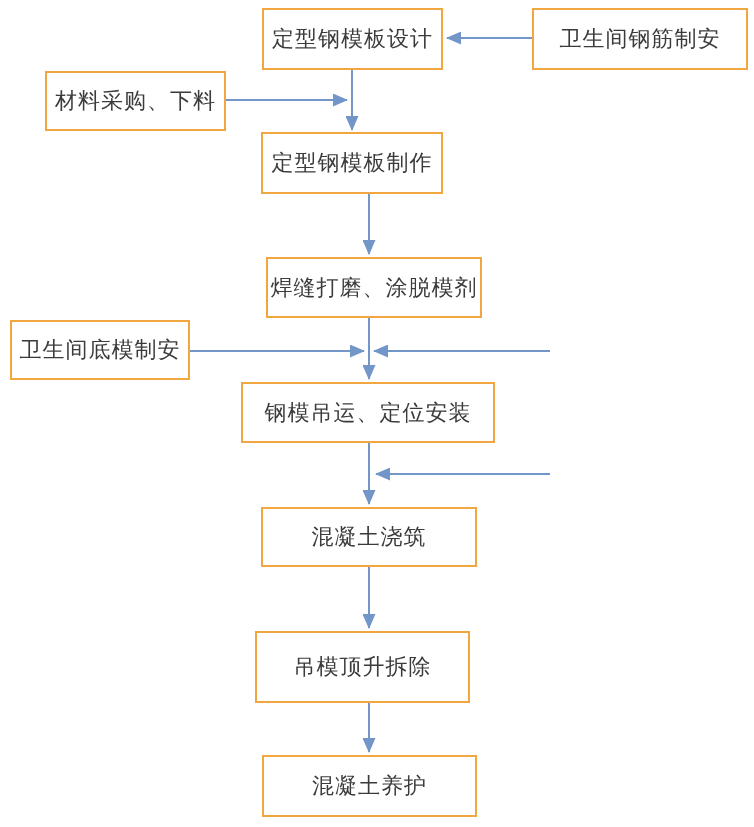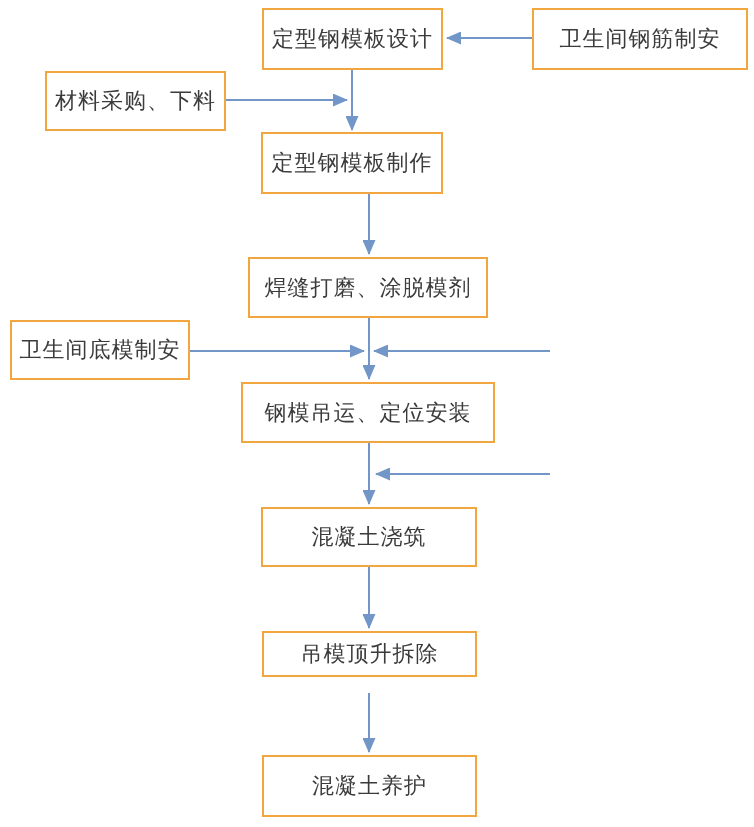--- a/index.html
+++ b/index.html
@@ -63,27 +63,27 @@
   </svg>
 
   <div class="node" style="left:262px;top:8px;width:181px;height:62px">定型钢模板设计</div>
 
   <div class="node" style="left:532px;top:8px;width:216px;height:62px">卫生间钢筋制安</div>
 
   <div class="node" style="left:45px;top:71px;width:181px;height:60px">材料采购、下料</div>
 
   <div class="node" style="left:261px;top:132px;width:182px;height:62px">定型钢模板制作</div>
 
-  <div class="node" style="left:248px;top:257px;width:240px;height:61px">焊缝打磨、涂脱模剂</div>
+  <div class="node" style="left:266px;top:257px;width:216px;height:61px">焊缝打磨、涂脱模剂</div>
 
   <div class="node" style="left:10px;top:320px;width:180px;height:60px">卫生间底模制安</div>
 
 
   <div class="node" style="left:241px;top:382px;width:254px;height:61px">钢模吊运、定位安装</div>
 
 
   <div class="node" style="left:261px;top:507px;width:216px;height:60px">混凝土浇筑</div>
 
-  <div class="node" style="left:262px;top:631px;width:215px;height:46px">吊模顶升拆除</div>
+  <div class="node" style="left:255px;top:631px;width:215px;height:72px">吊模顶升拆除</div>
 
   <div class="node" style="left:262px;top:755px;width:215px;height:62px">混凝土养护</div>
 
 </div>
 
 </body></html>

